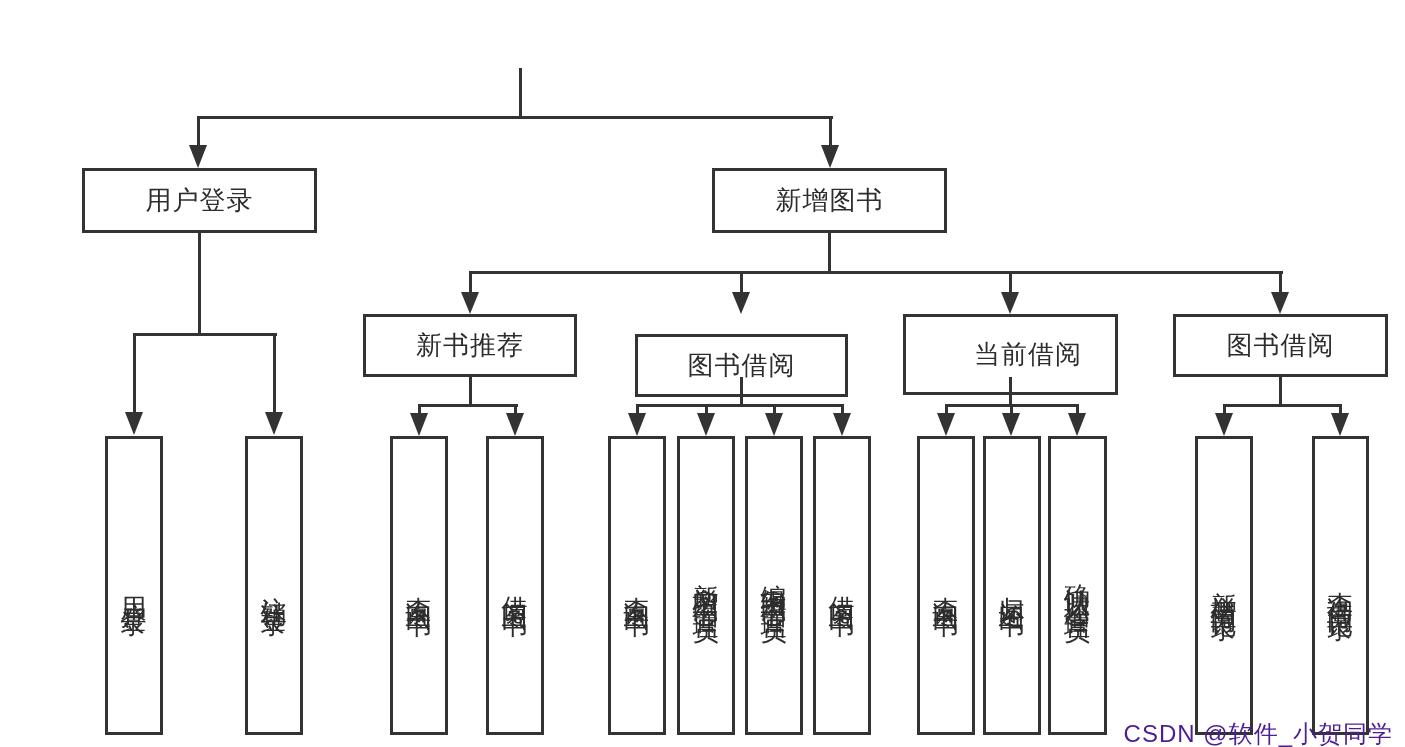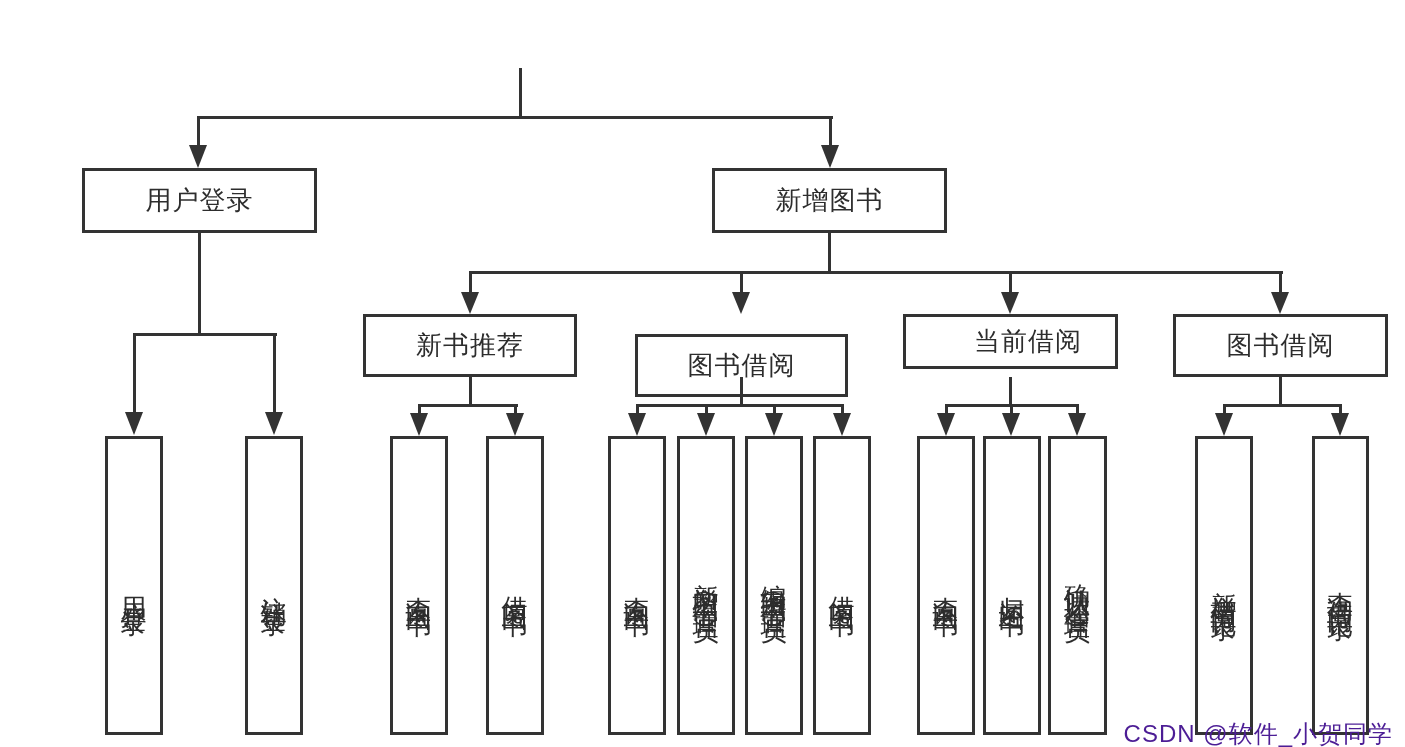--- a/index.html
+++ b/index.html
@@ -84,21 +84,21 @@
   <div class="arw sm" style="left:1001px;top:292px;"></div>
   <div class="v" style="left:1279px;top:271px;width:3px;height:22px;"></div>
   <div class="arw sm" style="left:1271px;top:292px;"></div>
 
   <div class="node" style="left:363px;top:314px;width:214px;height:63px;">
     <span>新书推荐</span>
   </div>
   <div class="node" style="left:635px;top:314px;width:213px;height:63px;margin-top:20px;">
     <span>图书借阅</span>
   </div>
-  <div class="node" style="left:903px;top:314px;width:215px;height:55px;padding-left:35px;">
+  <div class="node" style="left:903px;top:314px;width:215px;height:81px;padding-left:35px;">
     <span>当前借阅</span>
   </div>
   <div class="node" style="left:1173px;top:314px;width:215px;height:63px;">
     <span>图书借阅</span>
   </div>
 
   <div class="v" style="left:469px;top:377px;width:3px;height:29px;"></div>
   <div class="h" style="left:418px;top:404px;width:100px;height:3px;"></div>
   <div class="v" style="left:418px;top:404px;width:3px;height:10px;"></div>
   <div class="arw" style="left:410px;top:413px;"></div>

